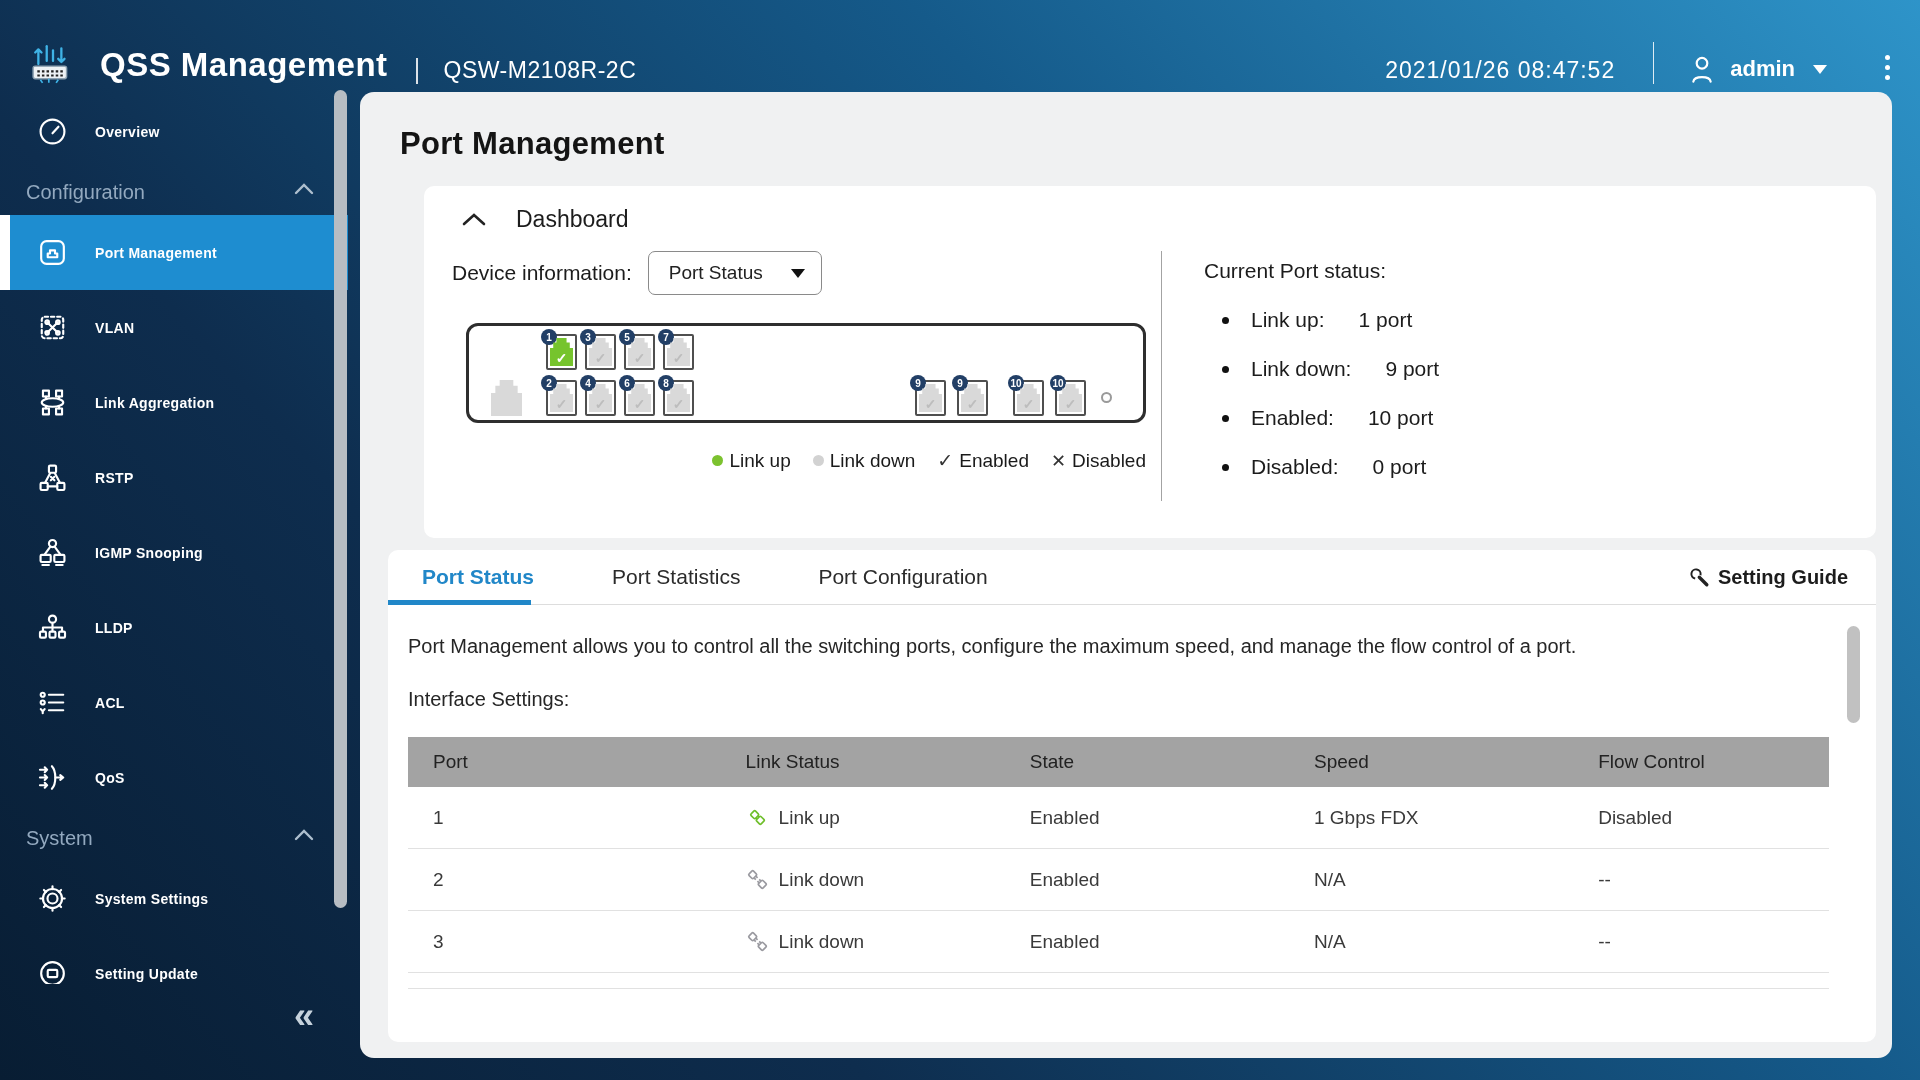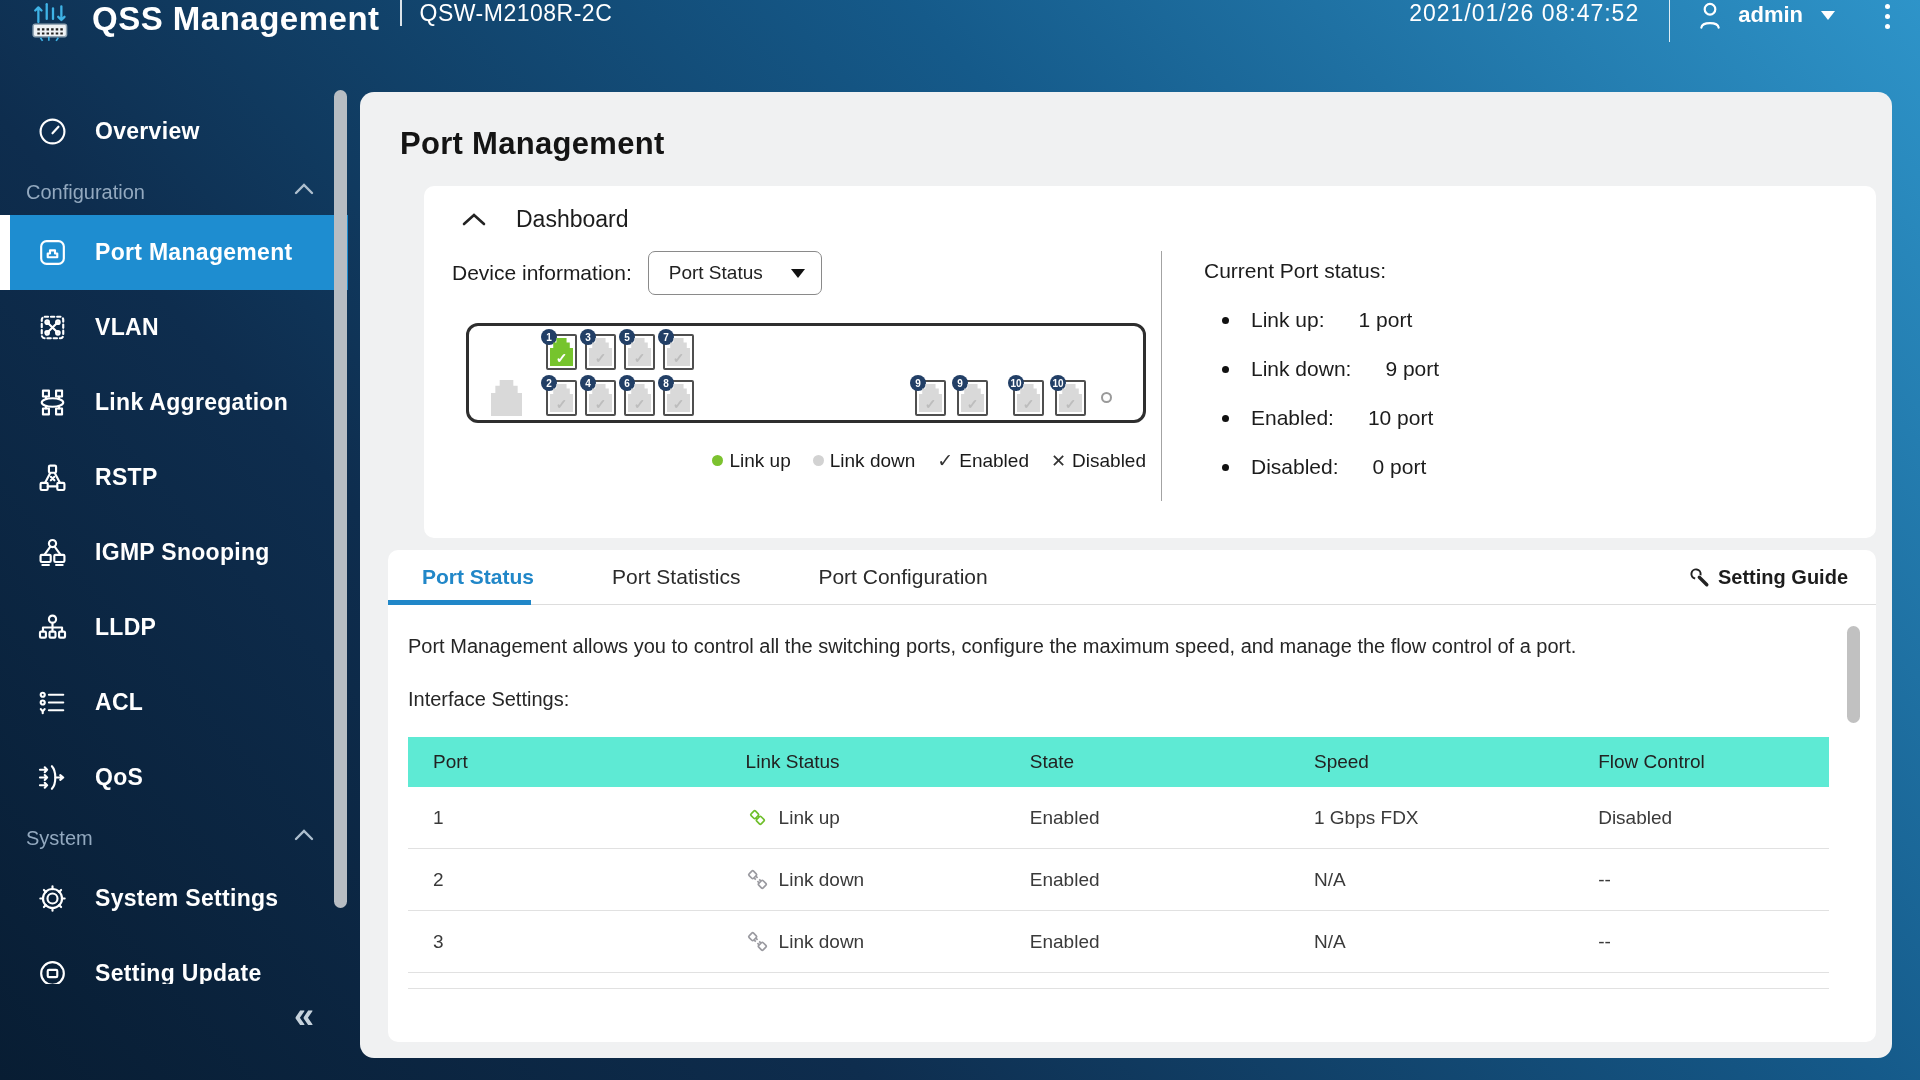--- a/index.html
+++ b/index.html
@@ -1,21 +1,21 @@
 <!DOCTYPE html>
 <html><head>
 <meta charset="utf-8">
 <style>
   * { margin:0; padding:0; box-sizing:border-box; }
   html,body { width:1920px; height:1080px; overflow:hidden;
     font-family:"Liberation Sans", sans-serif;
     background:linear-gradient(48deg,#081d33 0%,#0e2d4e 30%,#155a8a 65%,#2e94c9 100%);
   }
   
-  .header{height:84px;display:flex;align-items:flex-start;padding:0 26px 0 30px;color:#fff;}
+  .header{height:84px;display:flex;align-items:flex-end;padding:0 26px 0 30px;color:#fff;gap:8px;}
   .logo{width:46px;height:42px;margin-right:16px;}
   .app-title{font-size:33px;font-weight:bold;letter-spacing:.5px;}
   .hsep{width:2px;height:26px;background:rgba(255,255,255,.85);margin:0 18px 0 20px;}
   .model{font-size:23px;font-weight:400;letter-spacing:.5px;}
   .hspace{flex:1;}
   .datetime{font-size:23px;letter-spacing:1px;margin-right:30px;}
   .vdiv{width:1px;height:42px;background:rgba(255,255,255,.85);margin-right:26px;}
   .user-wrap{display:flex;align-items:center;gap:14px;margin-right:46px;cursor:pointer;}
   .user-icon{width:28px;height:30px;}
   .user-name{font-size:22px;font-weight:bold;}
@@ -23,21 +23,21 @@
   .kebab{display:flex;flex-direction:column;gap:5px;cursor:pointer;padding:4px;}
   .kebab i{width:5px;height:5px;border-radius:50%;background:#fff;}
   
   .content-row{display:flex;height:996px;}
   
   .sidebar{width:348px;position:relative;display:flex;flex-direction:column;color:#fff;flex-shrink:0;}
   .menu{flex:1;overflow:hidden;padding-top:10px;}
   .sb-item{height:75px;display:flex;align-items:center;padding-left:37px;gap:27px;cursor:pointer;}
   .sb-item .sbicon{width:31px;height:31px;flex-shrink:0;}
   .sb-item .sbicon *{stroke:#fff;fill:none;stroke-width:1.8;stroke-linecap:round;stroke-linejoin:round;}
-  .sb-label{font-size:23px;font-weight:bold;letter-spacing:.3px;white-space:nowrap;}
+  .sb-label{font-size:14px;font-weight:bold;letter-spacing:.3px;white-space:nowrap;}
   .sb-item.active{background:#1e8dd0;border-left:10px solid #fff;padding-left:27px;}
   .sb-section{height:46px;display:flex;align-items:center;padding-left:26px;position:relative;cursor:pointer;}
   .sb-section span{font-size:20px;color:#93a9bf;}
   .sb-chev{position:absolute;right:34px;top:14px;width:20px;height:12px;}
   .sb-chev polyline{stroke:#aebfce;stroke-width:2.4;fill:none;stroke-linecap:round;}
   .sb-scrollbar{position:absolute;right:1px;top:6px;width:13px;height:818px;background:#b7bdc3;border-radius:7px;}
   .collapse-row{height:96px;display:flex;align-items:flex-start;justify-content:flex-end;padding:14px 34px 0 0;}
   .collapse-btn{color:#c6d2dc;font-size:36px;line-height:1;cursor:pointer;font-weight:bold;}
   
   .main{flex:1;padding:8px 28px 22px 12px;}
@@ -91,21 +91,21 @@
   .tab{font-size:21px;color:#2b2b2b;margin-right:78px;cursor:pointer;}
   .tab.active{color:#2187c8;font-weight:bold;}
   .tab-underline{position:absolute;left:0;bottom:-1px;width:143px;height:5px;background:#2187c8;}
   .guide{margin-left:auto;display:flex;align-items:center;gap:7px;cursor:pointer;font-weight:bold;}
   .guide svg{width:23px;height:23px;}
   .guide-label{font-size:20px;color:#1c1c1c;}
   .card2-body{padding:28px 47px 0 20px;flex:1;}
   .desc{font-size:20px;color:#262626;line-height:1.35;text-align:justify;}
   .if-label{font-size:20px;color:#262626;margin-top:28px;}
   table{width:100%;border-collapse:collapse;margin-top:26px;table-layout:fixed;}
-  th{background:#5eead4;height:50px;font-weight:400;font-size:19px;color:#222;text-align:left;padding-left:25px;}
+  th{background:#a3a3a3;height:50px;font-weight:400;font-size:19px;color:#222;text-align:left;padding-left:25px;}
   td{height:61px;border-bottom:1px solid #e1e1e1;font-size:19px;color:#3a3a3a;padding-left:25px;}
   tr.spacer-row td{height:16px;}
   .col1{width:22%;}.col2{width:20%;}.col3{width:20%;}.col4{width:20%;}.col5{width:18%;}
   .link-cell{display:flex;align-items:center;gap:10px;height:61px;}
   .plug{width:23px;height:23px;}
   .link-cell .plug-up,.link-cell .plug-down{display:none;}
   .link-cell.up .plug-up{display:inline-block;}
   .link-cell.down .plug-down{display:inline-block;}
   .plug-up *{stroke:#6fbf2b;fill:none;stroke-width:1.6;}
   .plug-down *{stroke:#9a9aa0;fill:none;stroke-width:1.6;}

